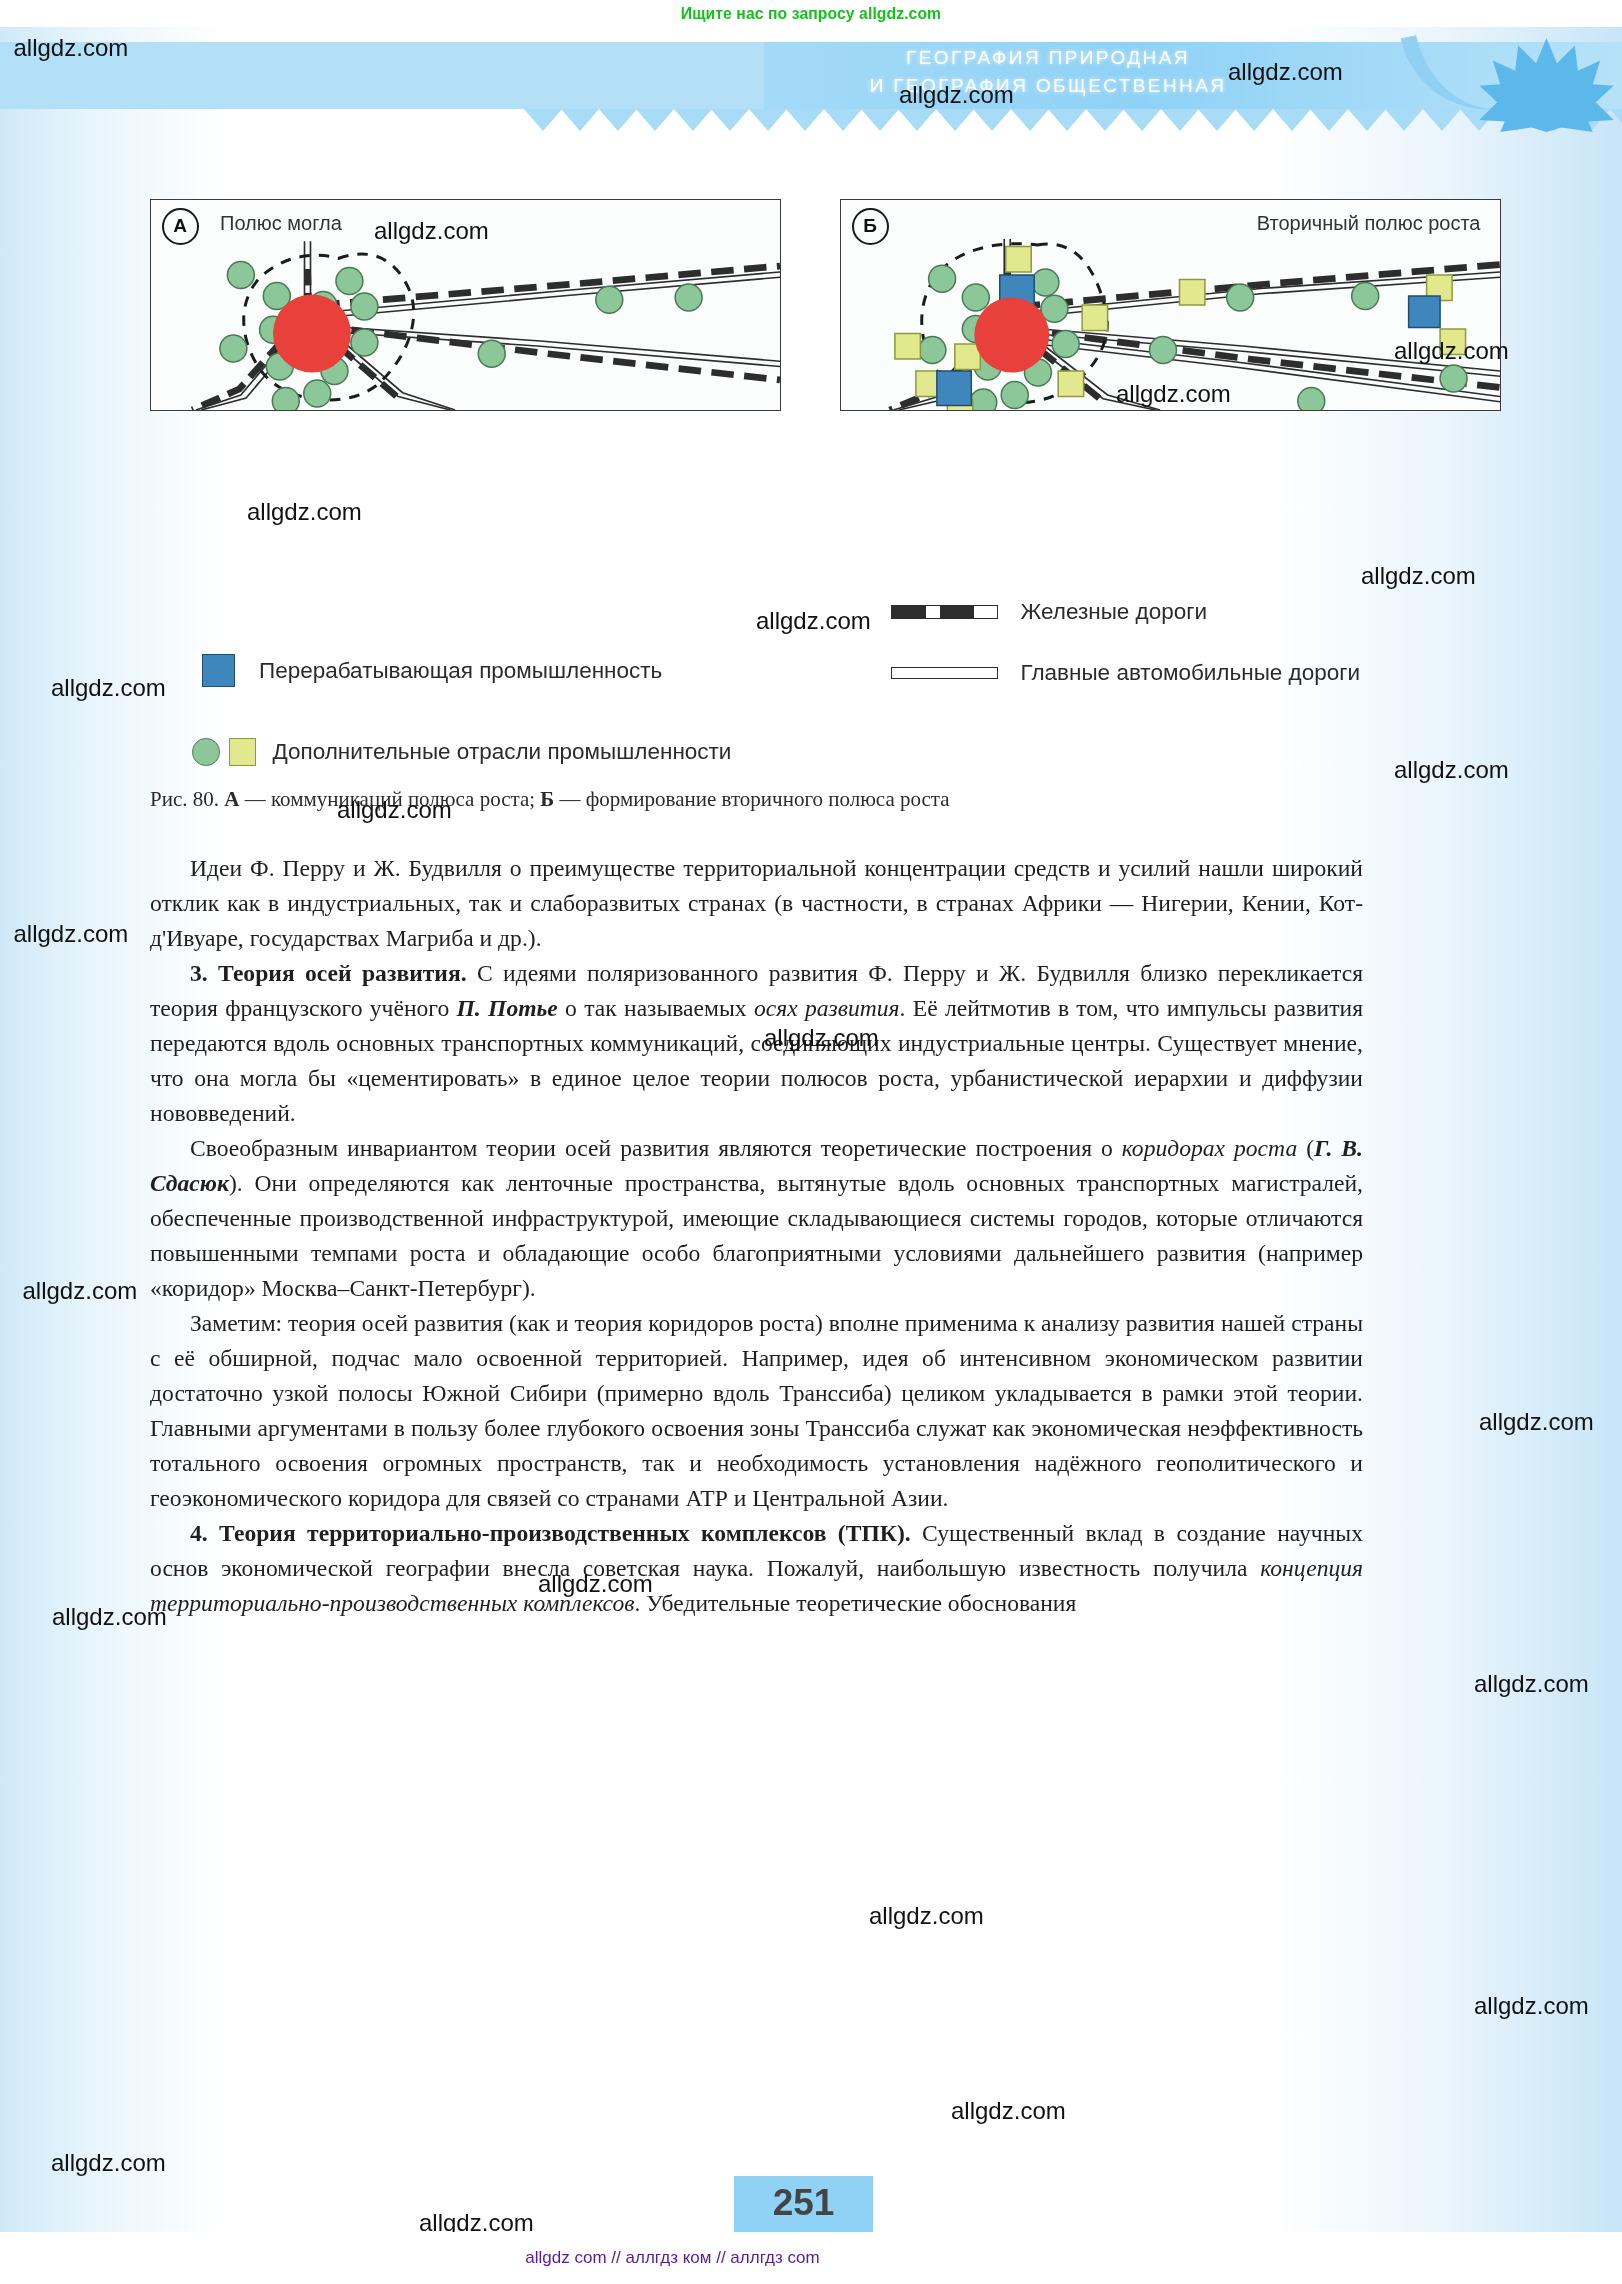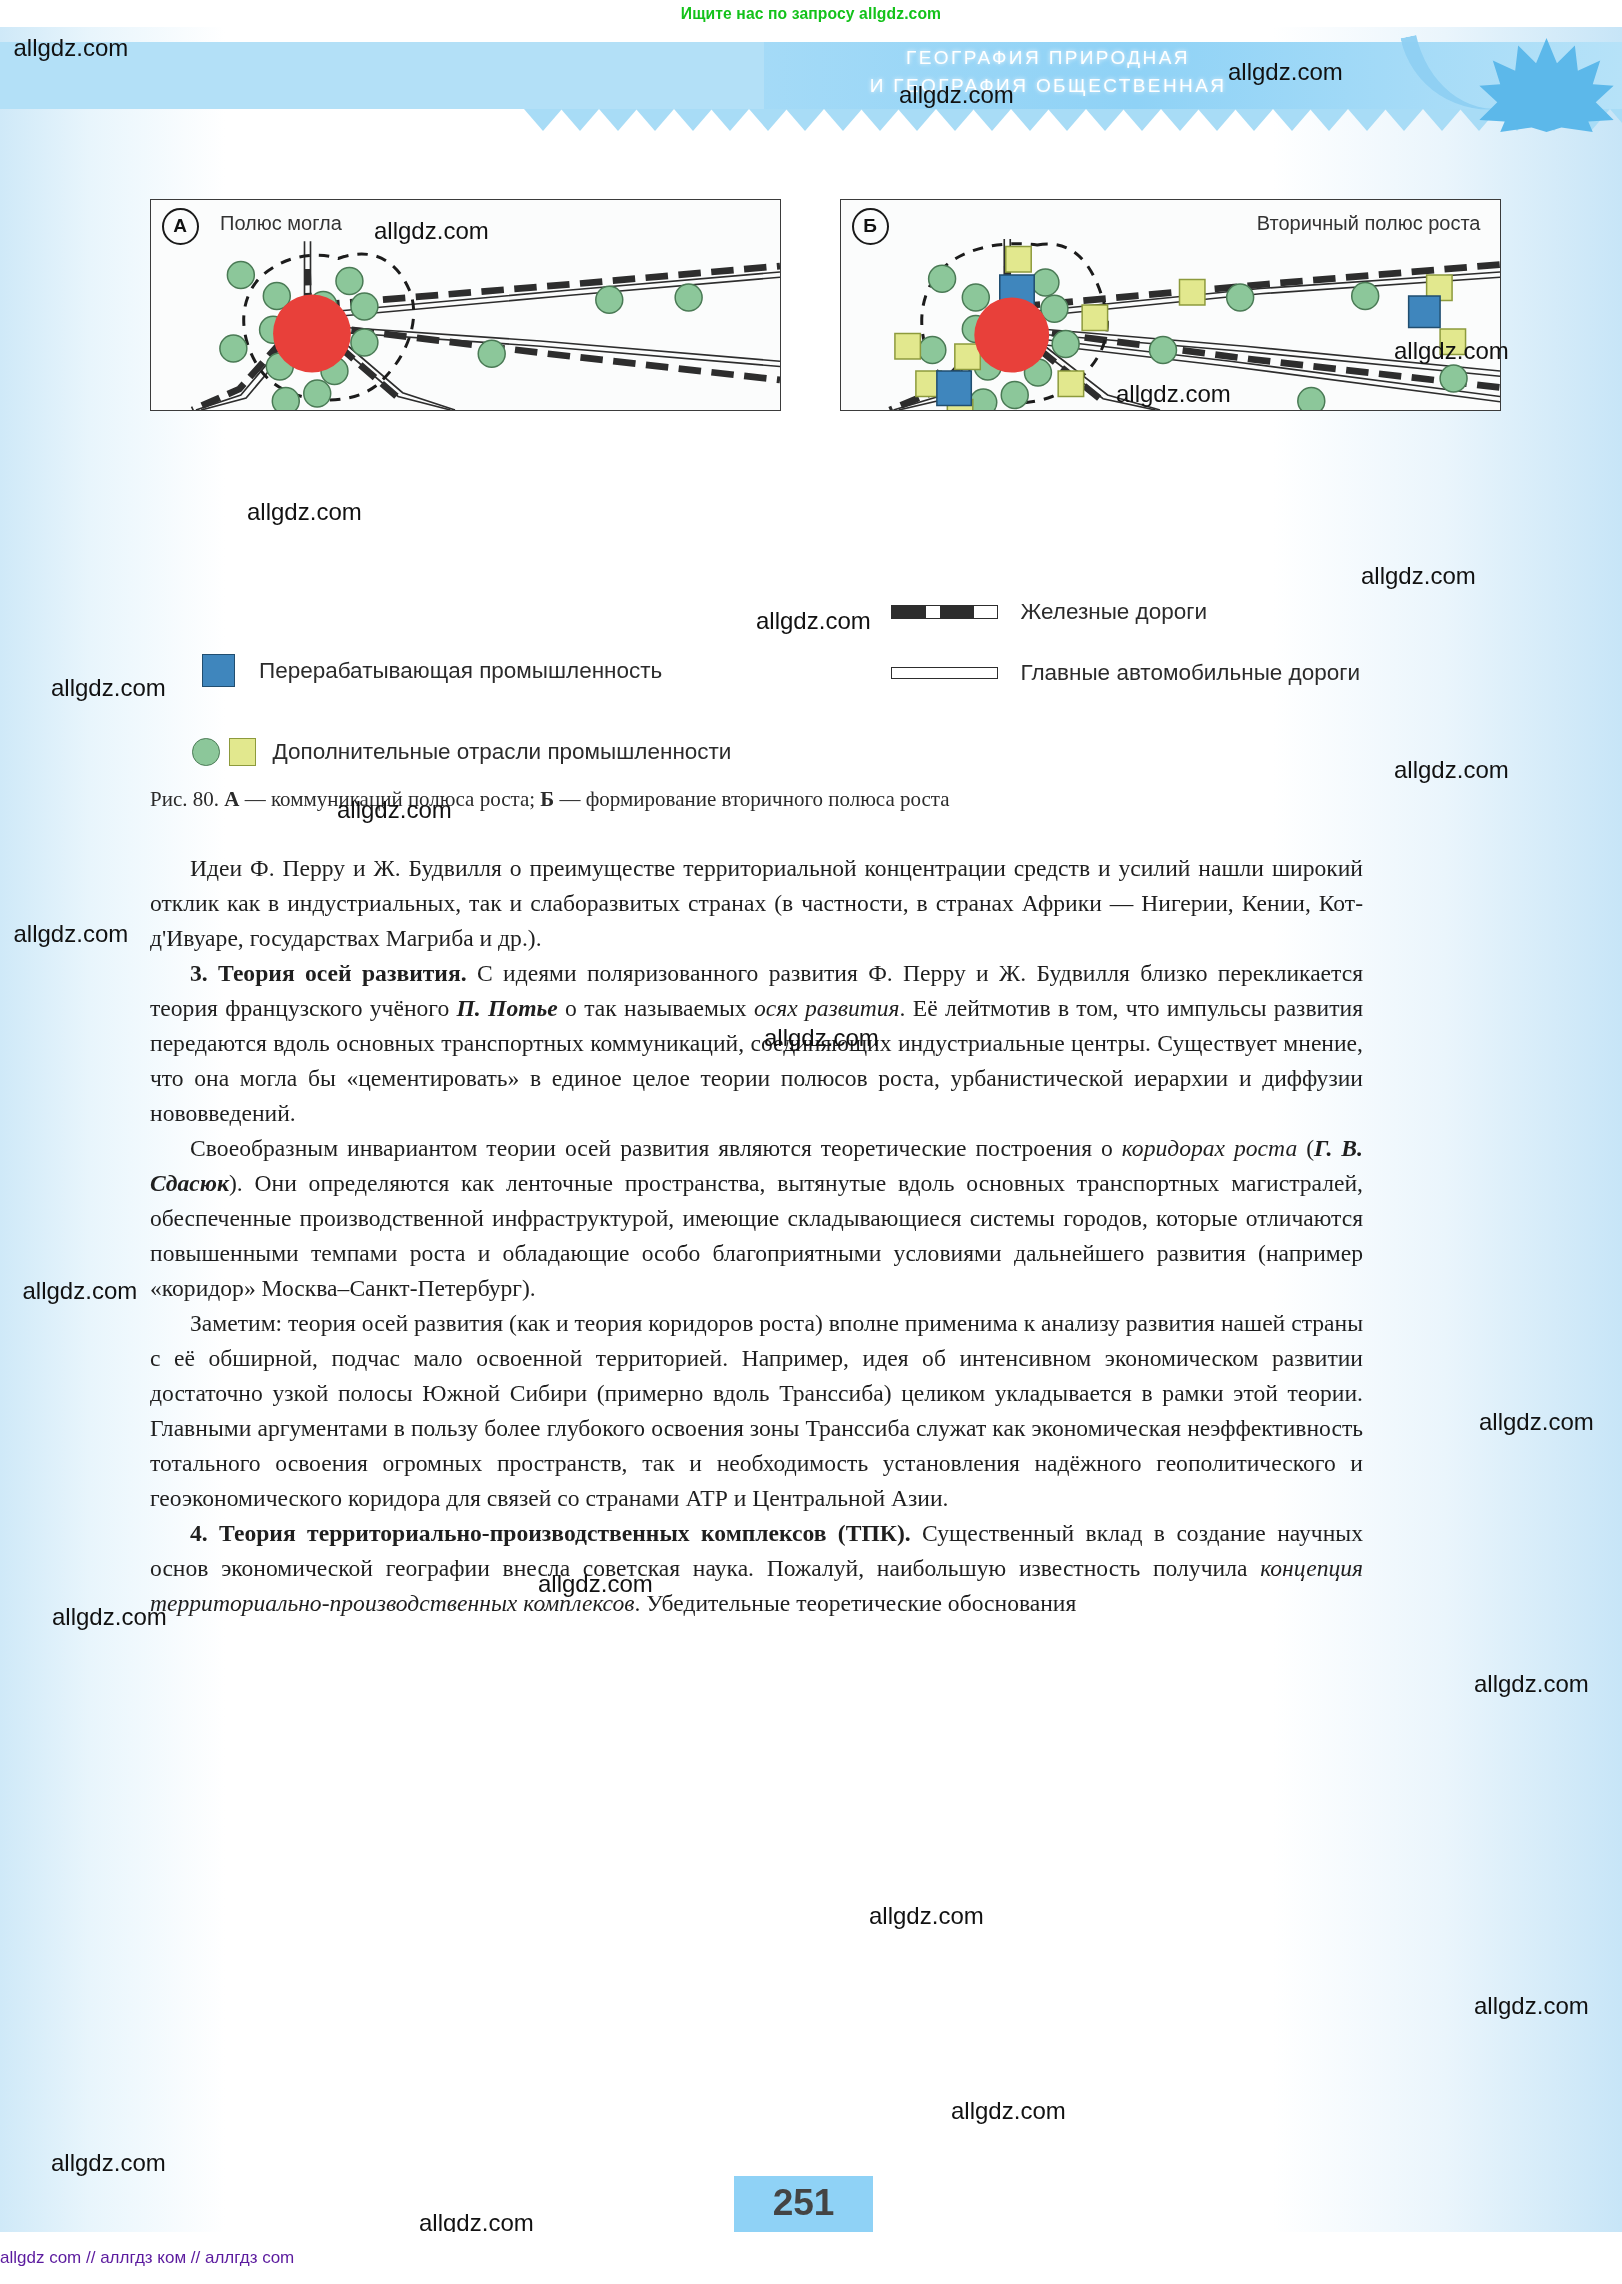--- a/index.html
+++ b/index.html
@@ -144,21 +144,21 @@
     background:#8fd2f6;
   }
   .pagenum{
     position:absolute;left:734px;top:2155px;width:139px;
     text-align:center;
     font-family:"Liberation Sans", sans-serif;
     font-size:37px;font-weight:700;color:#444;
   }
   .bottom-wm-bar{
     position:absolute;left:0;top:2232px;width:1345px;height:52px;
-    background:#ffffff;display:flex;align-items:center;justify-content:flex-start;z-index:60;
+    background:#ffffff;display:flex;align-items:center;justify-content:center;z-index:60;
   }
   .bottom-wm-bar span{
     font-family:"Liberation Sans", sans-serif;font-size:17px;color:#5b1a9e;
   }
 
   
   .wm{
     position:absolute;
     font-family:"Liberation Sans", sans-serif;
     font-size:24px;color:#111;z-index:40;white-space:nowrap;

